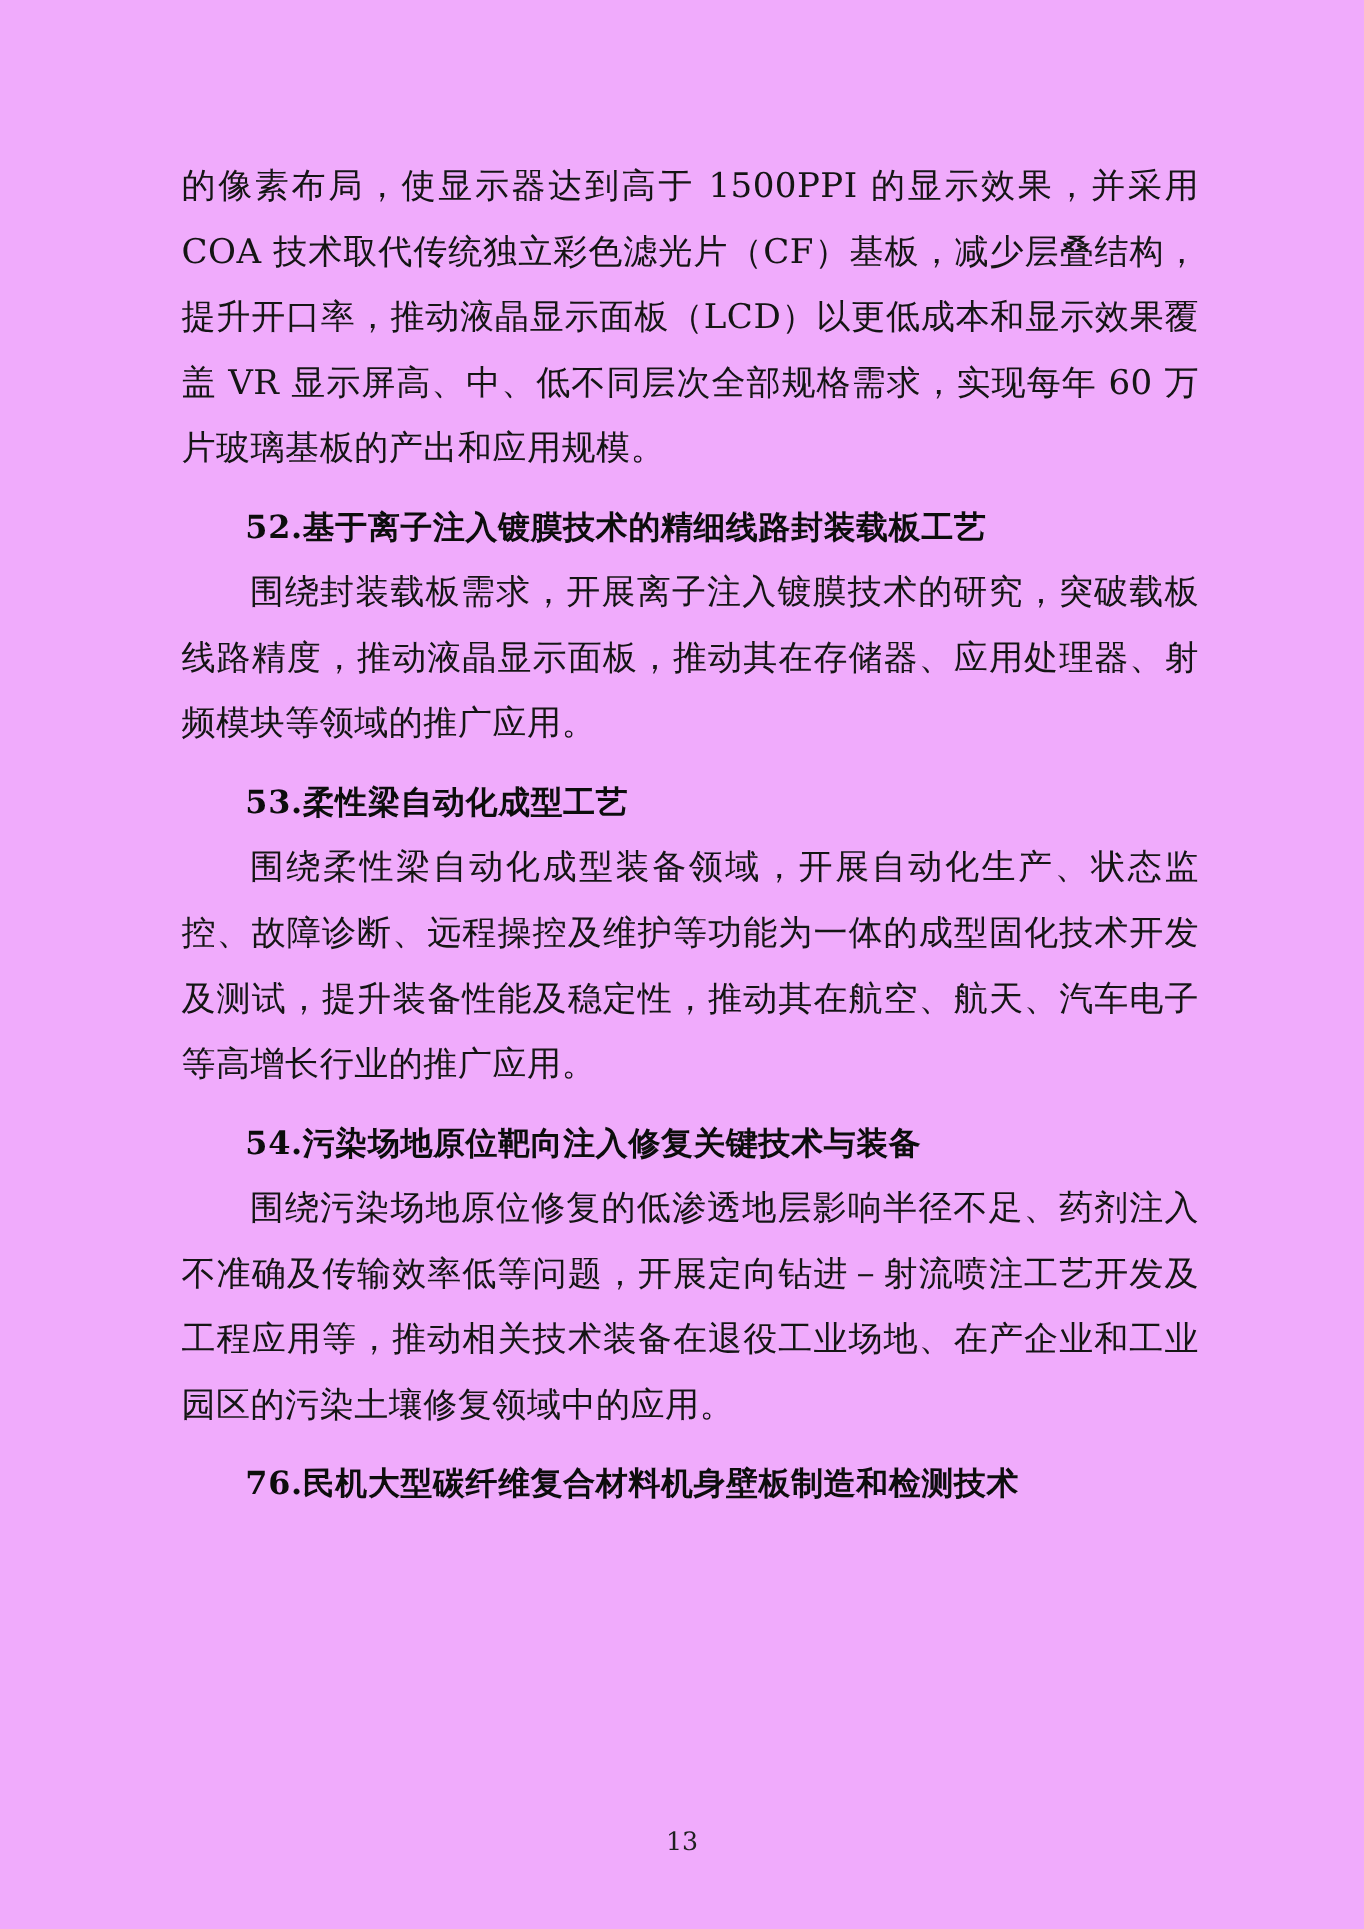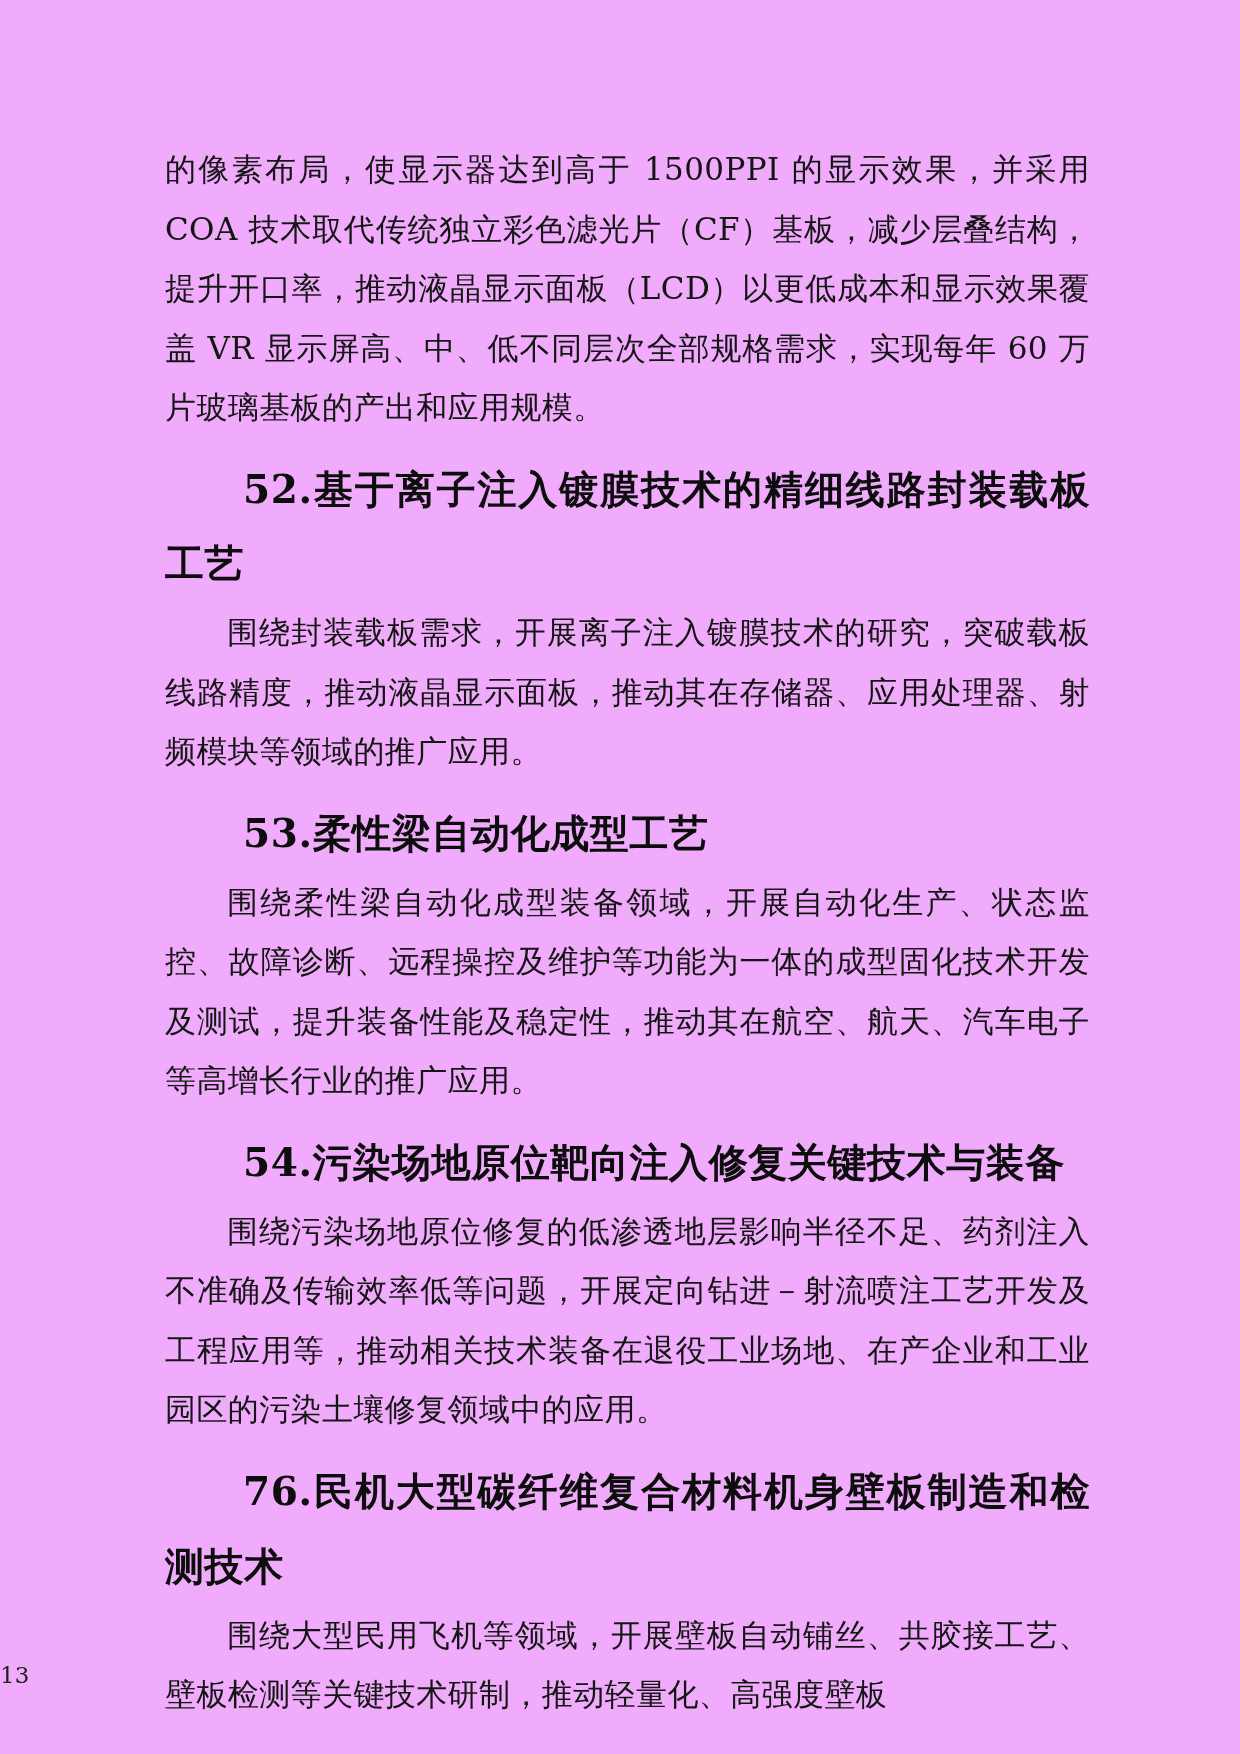--- a/index.html
+++ b/index.html
@@ -33,30 +33,31 @@
     font-weight: 400;
     color: #151515;
   }
   .para.cont {
     text-indent: 0;
   }
   .heading {
     margin: 14px 0 2px 0;
     text-indent: 2em;
     font-weight: bold;
-    font-size: 39px;
+    font-size: 29px;
     line-height: 1.92;
     color: #0d0d0d;
     letter-spacing: 0.6px;
   }
   .page-number {
     position: absolute;
     bottom: 66px;
     left: 0;
     width: 100%;
+    text-align: center;
     font-size: 23px;
     color: #202020;
     font-family: "DejaVu Serif", "Liberation Serif", serif;
   }
 </style>
 </head>
 <body>
 
 <div class="page">
   <div class="doc-body">
@@ -70,18 +71,17 @@
     <p class="heading">53.柔性梁自动化成型工艺</p>
 
     <p class="para">围绕柔性梁自动化成型装备领域，开展自动化生产、状态监控、故障诊断、远程操控及维护等功能为一体的成型固化技术开发及测试，提升装备性能及稳定性，推动其在航空、航天、汽车电子等高增长行业的推广应用。</p>
 
     <p class="heading">54.污染场地原位靶向注入修复关键技术与装备</p>
 
     <p class="para">围绕污染场地原位修复的低渗透地层影响半径不足、药剂注入不准确及传输效率低等问题，开展定向钻进－射流喷注工艺开发及工程应用等，推动相关技术装备在退役工业场地、在产企业和工业园区的污染土壤修复领域中的应用。</p>
 
     <p class="heading">76.民机大型碳纤维复合材料机身壁板制造和检测技术</p>
 
-    <p class="para">围绕大型民用飞机等领域，开展壁板自动铺丝、共胶接工艺、壁板检测等关键技术研制，推动轻量化、高强度壁板</p>
 
   </div>
 
   <div class="page-number">13</div>
 </div>
 
 </body></html>

